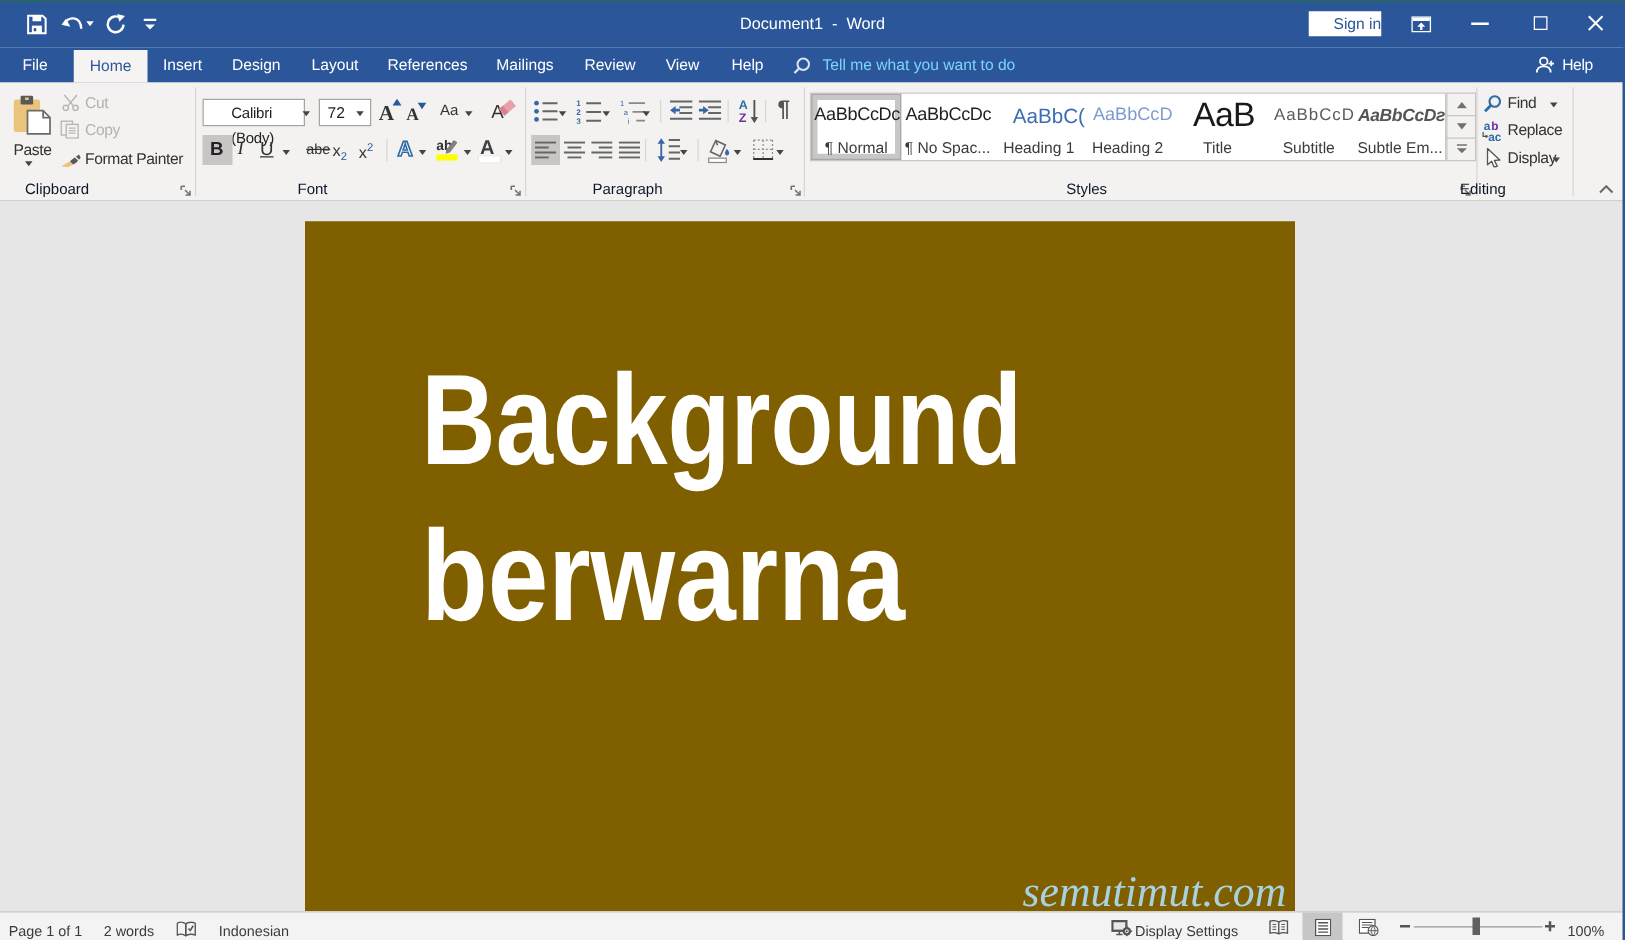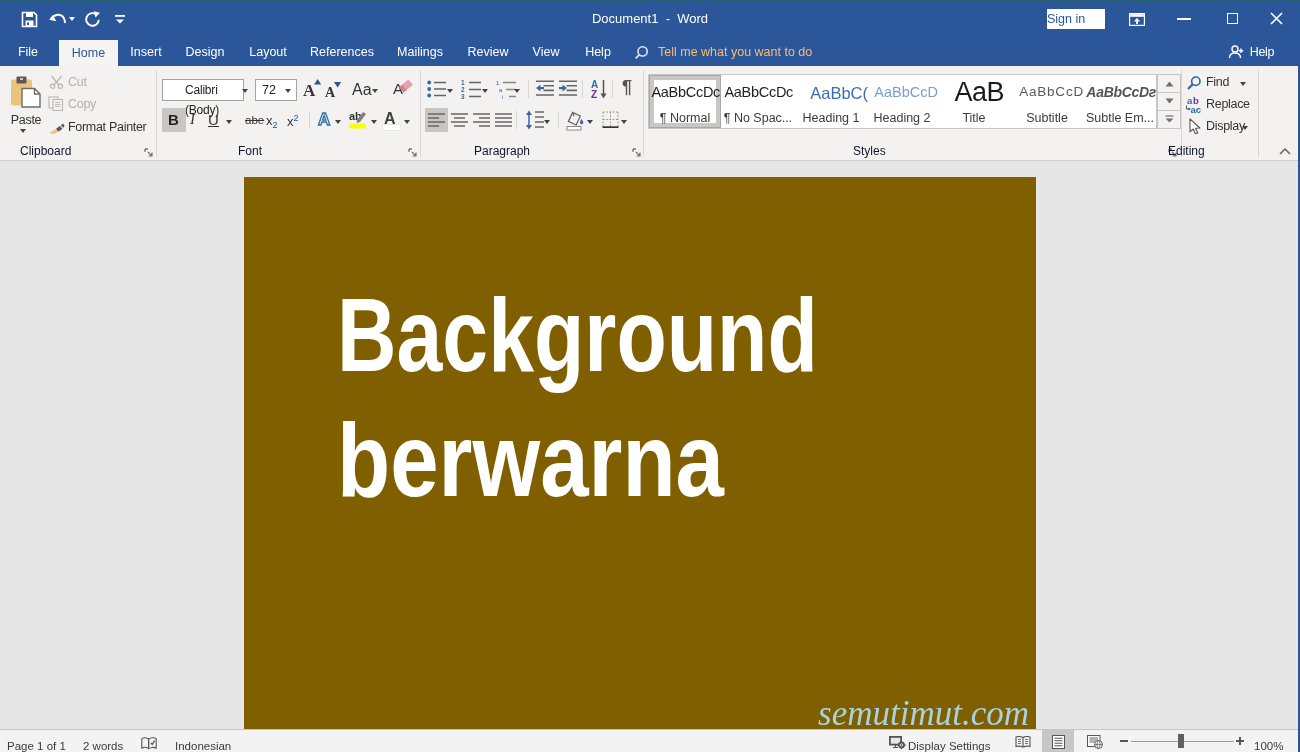--- a/index.html
+++ b/index.html
@@ -3,26 +3,26 @@
 <meta charset="utf-8">
 <style>
   * { margin:0; padding:0; box-sizing:border-box; }
   html,body { width:1300px; height:752px; overflow:hidden; }
   body { font-family:"Liberation Sans", sans-serif; position:relative; background:#e6e6e6; }
   .abs { position:absolute; }
   
   #titlebar { position:absolute; left:0; top:0; width:1300px; height:38px; background:#2b579a; }
   #topline { position:absolute; left:0; top:0; width:1300px; height:2px; background:linear-gradient(#2a6474,#27616a); }
   #title { position:absolute; top:11px; left:0; width:1300px; text-align:center; color:#fff; font-size:13px; }
-  #signin { position:absolute; left:1047px; top:9px; width:58px; height:20px; background:#fff; color:#2b579a; font-size:12.5px; text-align:left; line-height:20px; }
+  #signin { position:absolute; left:1047px; top:9px; width:58px; height:20px; background:#fff; color:#2b579a; font-size:12.5px; text-align:right; line-height:20px; }
   
   #tabrow { position:absolute; left:0; top:38px; width:1300px; height:28px; background:#2b579a; }
   .tab { position:absolute; top:0; height:28px; line-height:28px; color:#fff; font-size:12.5px; text-align:center; }
   #hometab { position:absolute; left:59px; top:2px; width:59px; height:26px; background:#f5f4f3; color:#2b579a; font-size:12.5px; text-align:center; line-height:26px; }
-  #tellme { position:absolute; left:658px; top:0; height:28px; line-height:28px; color:#fdba74; font-size:12.5px; }
+  #tellme { position:absolute; left:658px; top:0; height:28px; line-height:28px; color:#7dd3fc; font-size:12.5px; }
   
   #ribbon { position:absolute; left:0; top:66px; width:1300px; height:95px; background:#f3f2f1; border-bottom:1px solid #d2d0ce; }
   .vsep { position:absolute; top:4px; width:1px; height:87px; background:#d8d6d3; }
   .glabel { position:absolute; top:77px; height:16px; line-height:16px; font-size:12px; color:#0f172a; text-align:left; }
   .caret { position:absolute; width:0; height:0; border-left:3.5px solid transparent; border-right:3.5px solid transparent; border-top:4px solid #444; }
   .rbtxt { position:absolute; font-size:12.5px; letter-spacing:-0.3px; color:#333; white-space:nowrap; }
   .rbtxt-dis { position:absolute; font-size:12.5px; letter-spacing:-0.3px; color:#b4b1ae; white-space:nowrap; }
   .selbox { background:#c8c6c4; }
   
   .combo { position:absolute; top:13px; height:22px; background:#fff; border:1px solid #a6a4a2; font-size:12.5px; color:#222; line-height:20px; }
@@ -156,21 +156,21 @@
   <div class="combo" style="left:255px;width:42px;padding-left:6px">72</div>
   <div class="caret" style="left:285px;top:23px"></div>
   <div class="abs" style="left:303px;top:15px;font-size:17px;color:#333;font-weight:bold;font-family:'Liberation Serif',serif">A</div>
   <svg class="abs" style="left:314px;top:13px" width="8" height="6" viewBox="0 0 8 6">
       <path d="M0 6 L4 0 L8 6 Z" fill="#2b579a" transform="scale(0.9)"></path>
     </svg>
   <div class="abs" style="left:325px;top:19px;font-size:14px;color:#333;font-weight:bold;font-family:'Liberation Serif',serif">A</div>
   <svg class="abs" style="left:334px;top:16px" width="8" height="6" viewBox="0 0 8 6">
       <path d="M0 0 L4 6 L8 0 Z" fill="#2b579a" transform="scale(0.9)"></path>
     </svg>
-  <div class="abs" style="left:352px;top:15px;font-size:16px;color:#333">Aa</div>
+  <div class="abs" style="left:352px;top:15px;font-size:12px;color:#333">Aa</div>
   <div class="caret" style="left:372px;top:23px"></div>
   <svg class="abs" style="left:393px;top:12px" width="20" height="20" viewBox="0 0 20 20">
     <text x="0" y="16" font-size="15" fill="#333" font-family="Liberation Sans">A</text>
     <g transform="rotate(-40 13 8)">
         <rect x="7" y="4.5" width="12" height="7" rx="1" fill="#e8a0aa"></rect>
         <rect x="7" y="4.5" width="4" height="7" fill="#d6838f"></rect>
       </g>
   </svg>
 
   <div class="abs selbox" style="left:162px;top:42px;width:24px;height:24px"></div>

